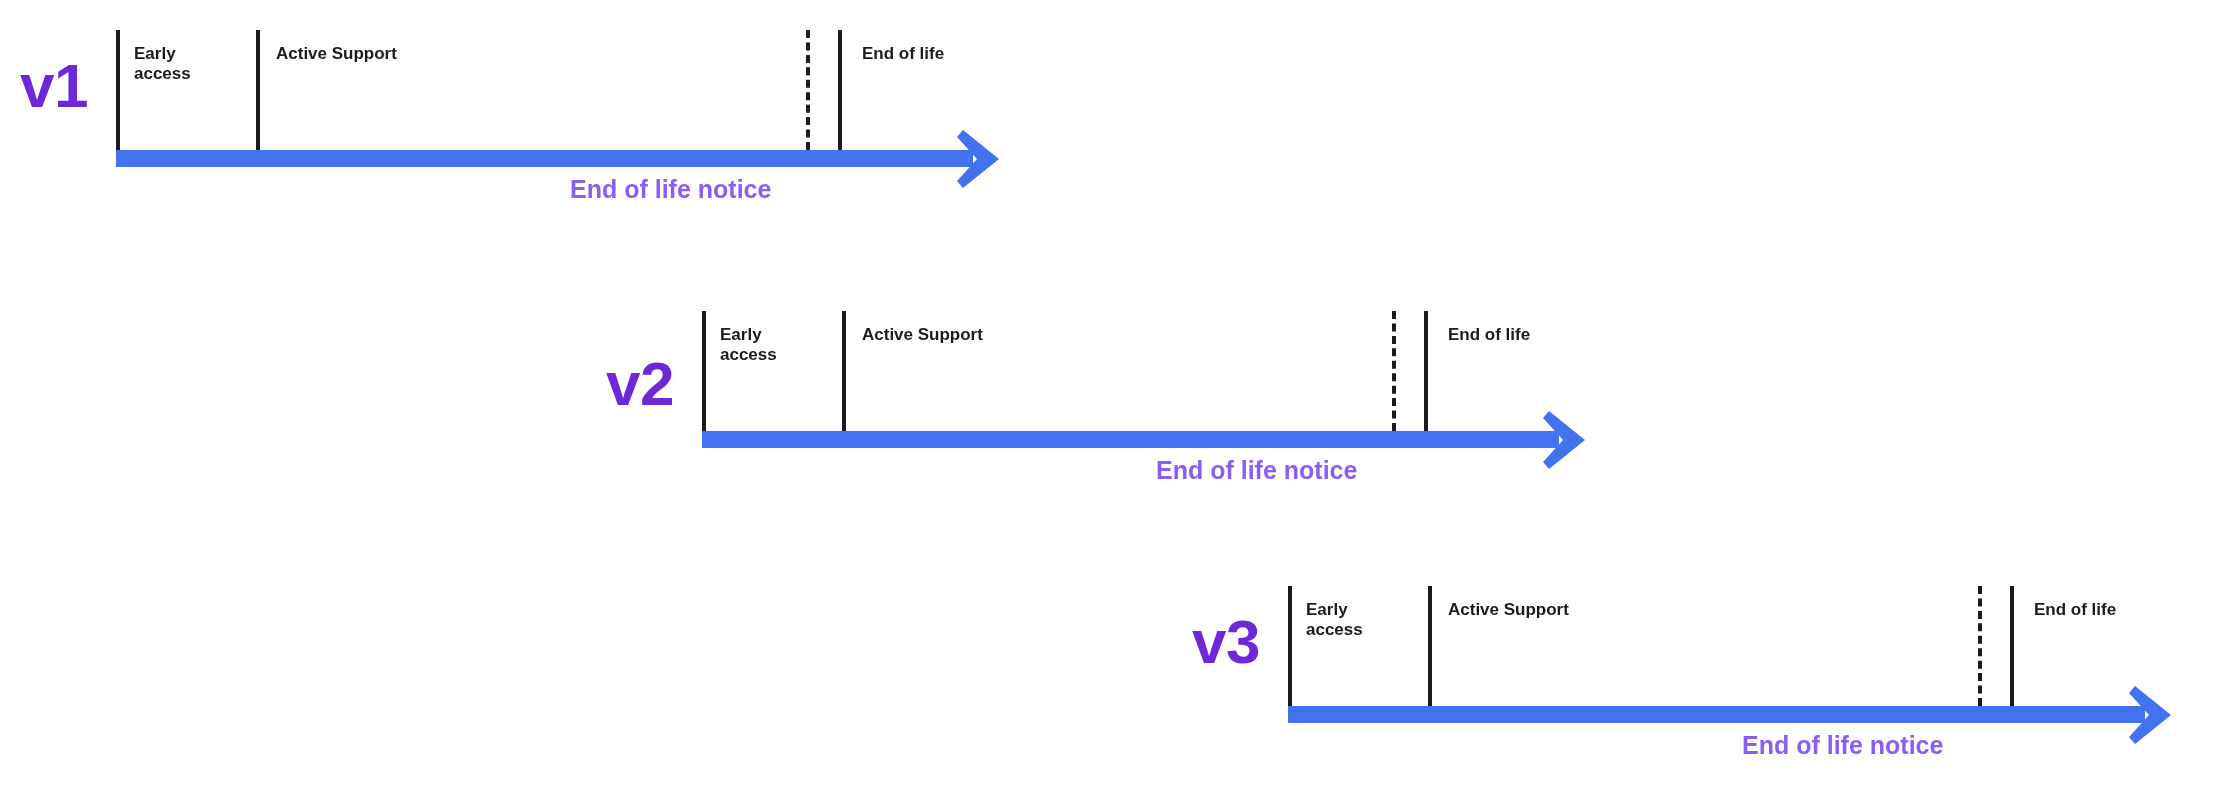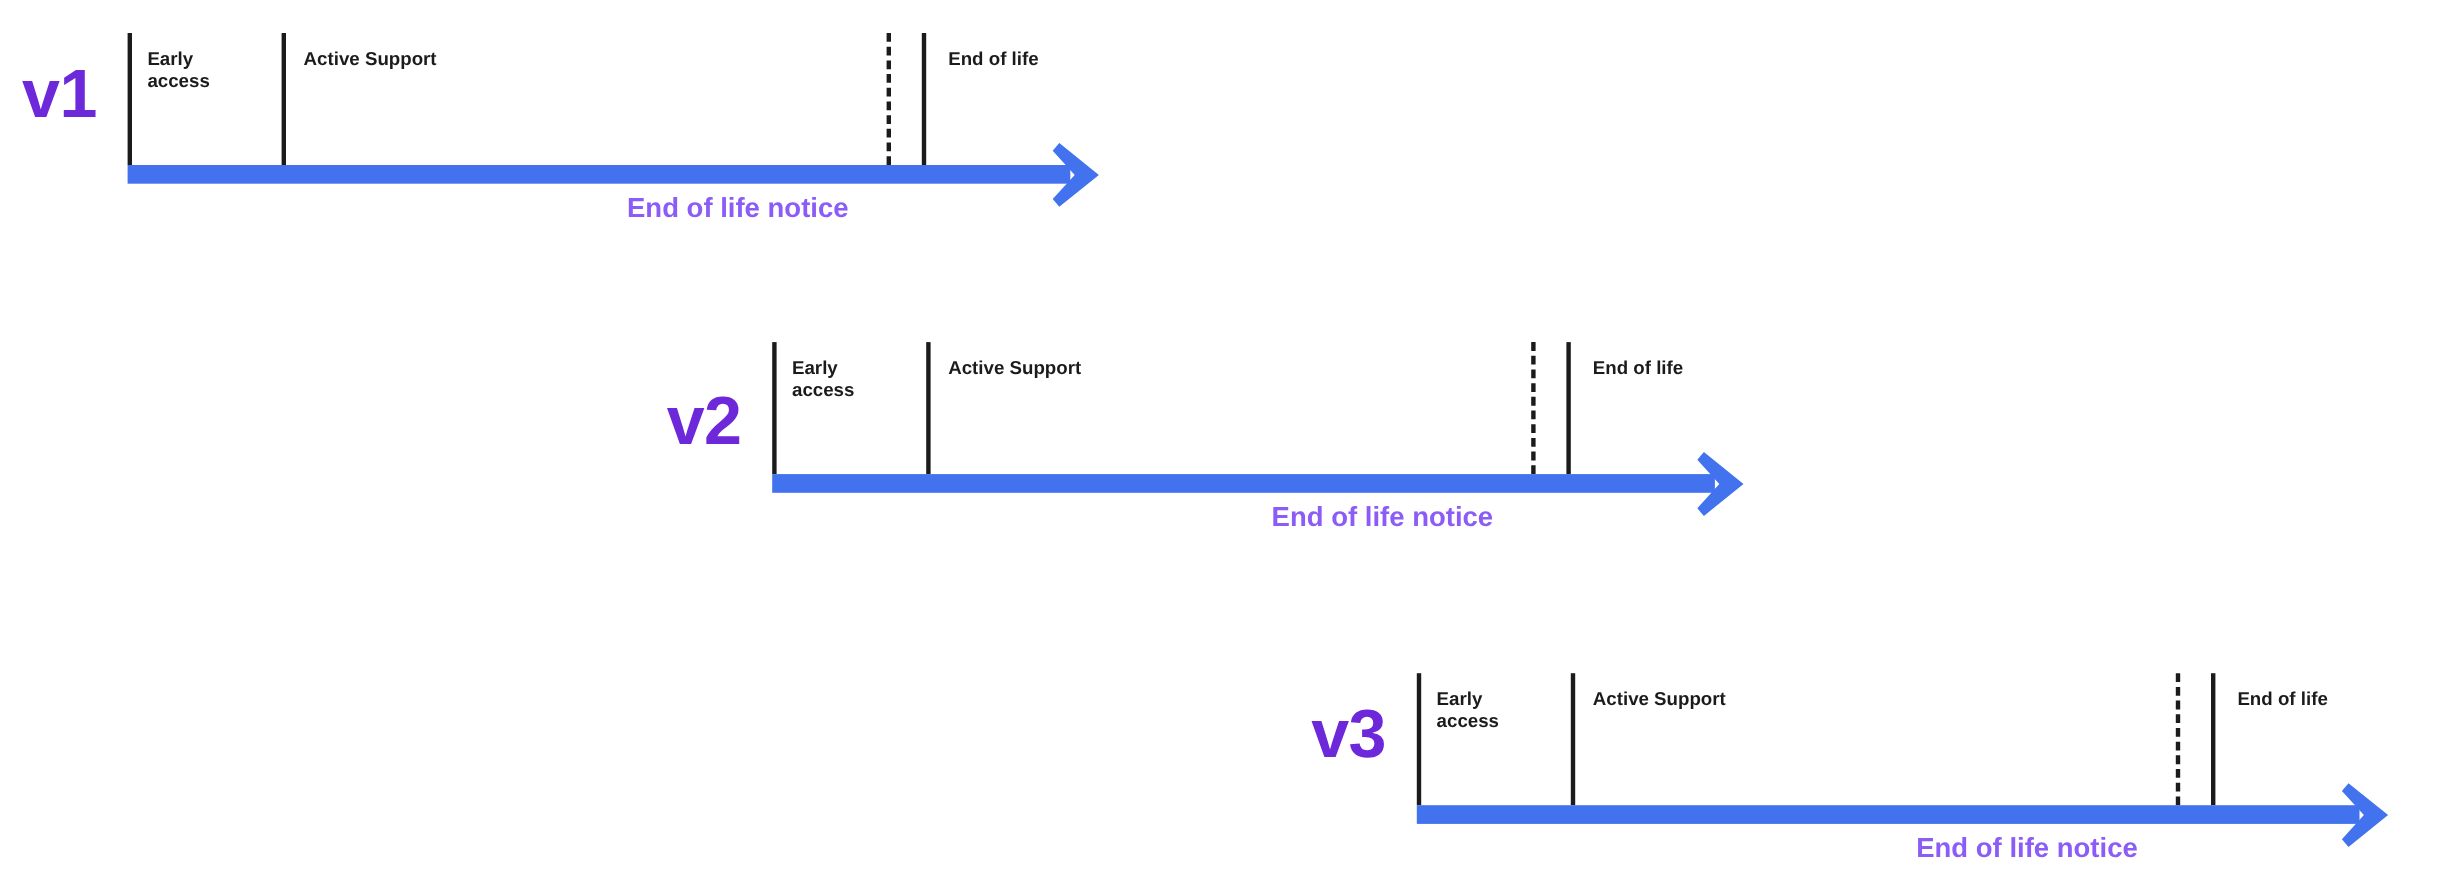--- a/index.html
+++ b/index.html
@@ -145,21 +145,21 @@
 
     <div class="arrow-head" style="left:1541px; top:128px; width:64px; height:62px;">
       <svg width="64" height="62" viewBox="0 0 64 62" xmlns="http://www.w3.org/2000/svg">
         <path d="M 8 2 L 2 9 L 22 31 L 2 53 L 8 60 L 44 31 Z" fill="#4272ee"></path>
       </svg>
     </div>
 
     <div class="notice-label" style="left:1156px; top:175px;">End of life notice</div>
   </div>
 
-  <div class="timeline-row" style="left:0px; top:582px; width:1986px;">
+  <div class="timeline-row" style="left:0px; top:556px; width:1986px;">
 
     <div class="version-label" style="left:1190px; top:55px; width:70px;">v3</div>
 
     <div class="vline" style="left:1288px; top:30px; height:120px;"></div>
 
     <div class="phase-label" style="left:1306px; top:44px;">Early
 access</div>
 
     <div class="vline" style="left:1428px; top:30px; height:120px;"></div>
 

